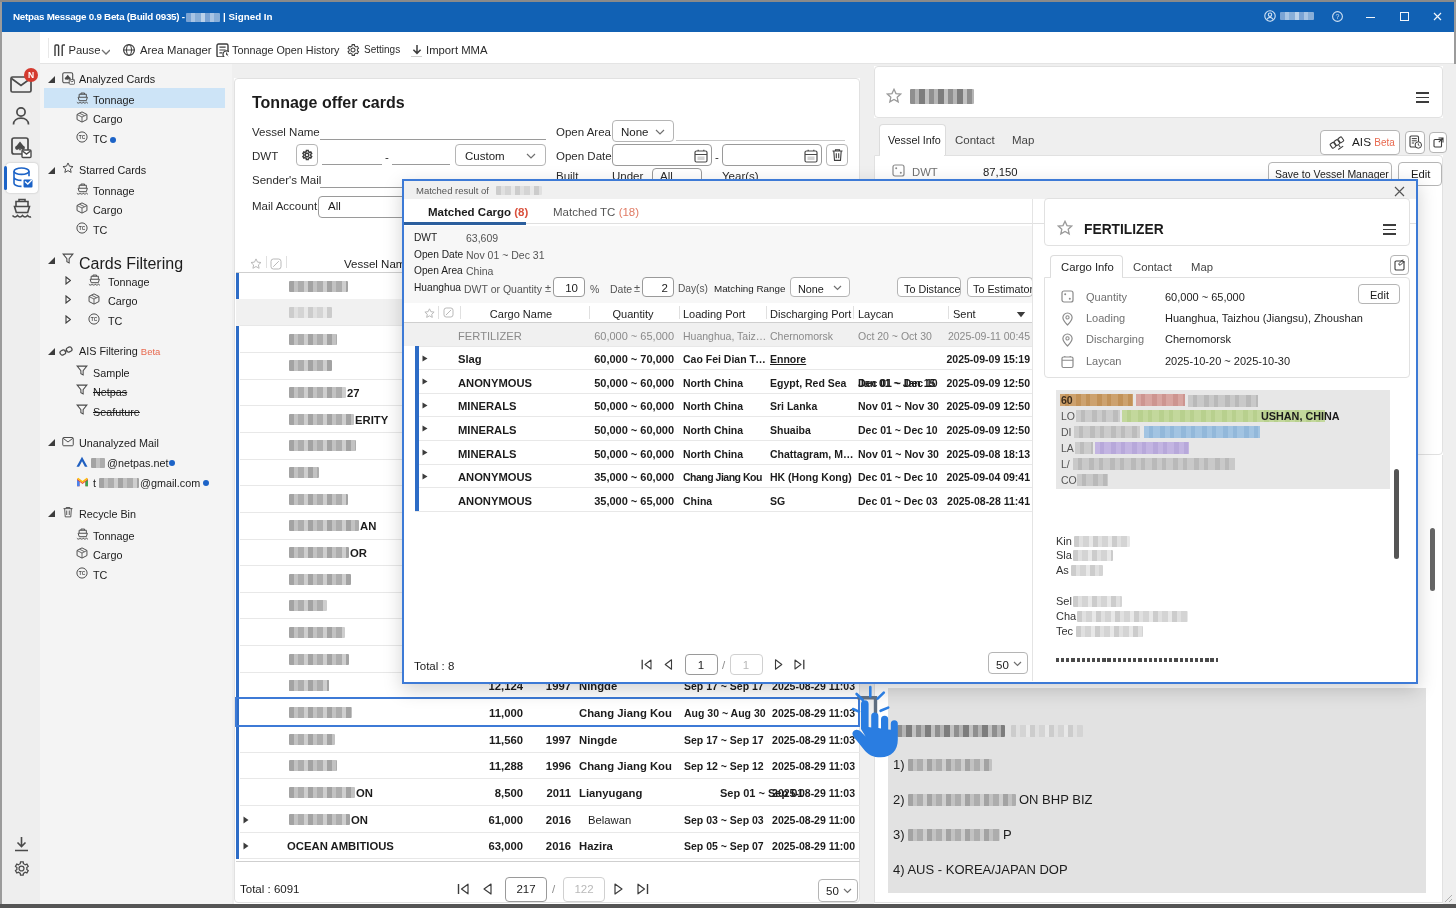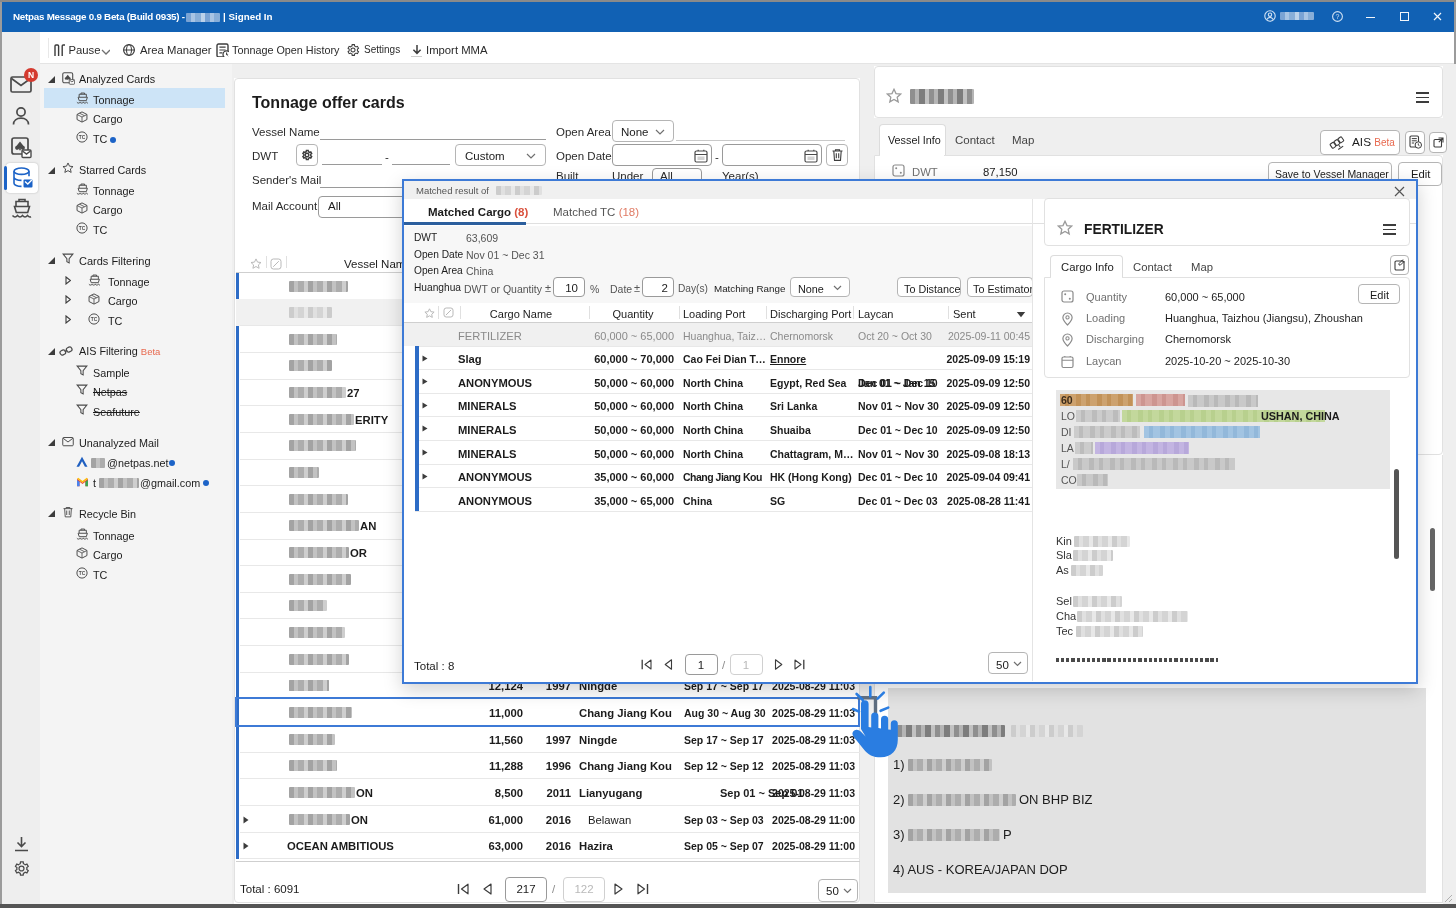--- a/index.html
+++ b/index.html
@@ -153,21 +153,21 @@
     <circle cx="8" cy="8" r="6.8" fill="none" stroke="#4a4a4a" stroke-width="1.3"></circle>
     <text x="8" y="10.6" text-anchor="middle" font-size="6.5" font-weight="bold" fill="#4a4a4a" font-family="Liberation Sans">TC</text>
   </svg>
 <div class="a" style="left:93px;top:225px;font-size:10.8px;color:#1c1c1c;font-weight:normal;white-space:nowrap;line-height:1;">TC</div>
 <svg class="a" style="left:47px;top:256px" width="9" height="9" viewBox="0 0 9 9">
     <path d="M8 1 V8 H1 Z" fill="#3c3c3c"></path>
   </svg>
 <svg class="a" style="left:62px;top:253px" width="12" height="12" viewBox="0 0 16 16">
     <path d="M1.5 1.5 h13 l-5 6.2 v5.6 l-3-1.6 v-4 z" fill="none" stroke="#4a4a4a" stroke-width="1.4"></path>
   </svg>
-<div class="a" style="left:79px;top:256px;font-size:11px;color:#1c1c1c;font-weight:normal;white-space:nowrap;line-height:1;">Cards Filtering</div>
+<div class="a" style="left:79px;top:256px;font-size:16px;color:#1c1c1c;font-weight:normal;white-space:nowrap;line-height:1;">Cards Filtering</div>
 <svg class="a" style="left:65px;top:276px" width="6" height="9" viewBox="0 0 6 9">
     <path d="M1 1 L5.5 4.5 L1 8 Z" fill="none" stroke="#3c3c3c" stroke-width="1.1"></path>
   </svg>
 <svg class="a" style="left:88px;top:274px" width="12" height="12" viewBox="0 0 16 16">
     <path d="M4.2 6.6 V3 h9.6 V6.6 M6.6 3 V1.4 h4.8 V3" fill="none" stroke="#4a4a4a" stroke-width="1.3"></path>
     <path d="M2.8 7 h12.4 l-1.5 4.6 h-9.4 z" fill="none" stroke="#4a4a4a" stroke-width="1.3"></path>
     <path d="M1.2 13.6 c1.4 1.6 2.8 1.6 4.2 0 c1.4 1.6 2.8 1.6 4.2 0 c1.4 1.6 2.8 1.6 4.2 0 c.9 1 1.8 1.3 2.6 1" fill="none" stroke="#4a4a4a" stroke-width="1.3"></path>
   </svg>
 <div class="a" style="left:108px;top:277px;font-size:10.8px;color:#1c1c1c;font-weight:normal;white-space:nowrap;line-height:1;">Tonnage</div>
 <svg class="a" style="left:65px;top:295px" width="6" height="9" viewBox="0 0 6 9">

